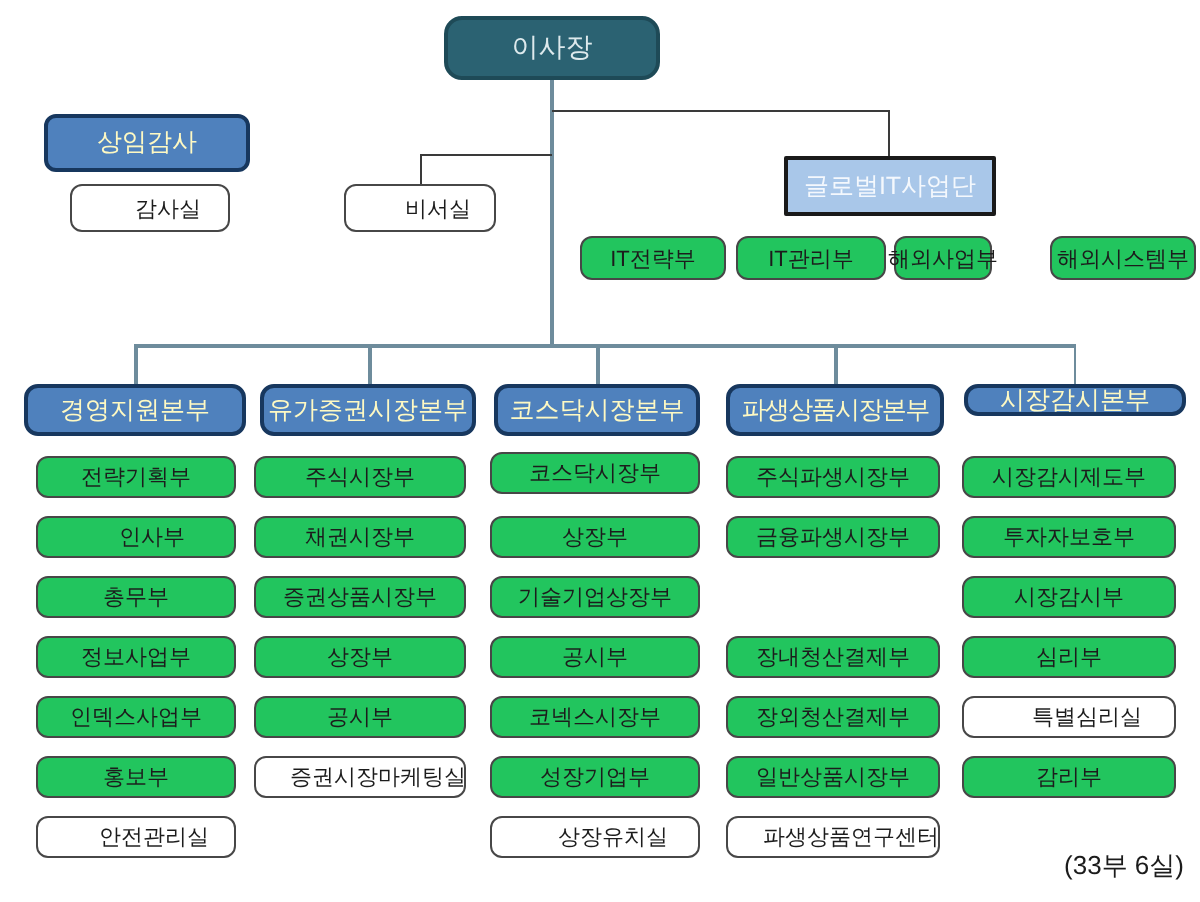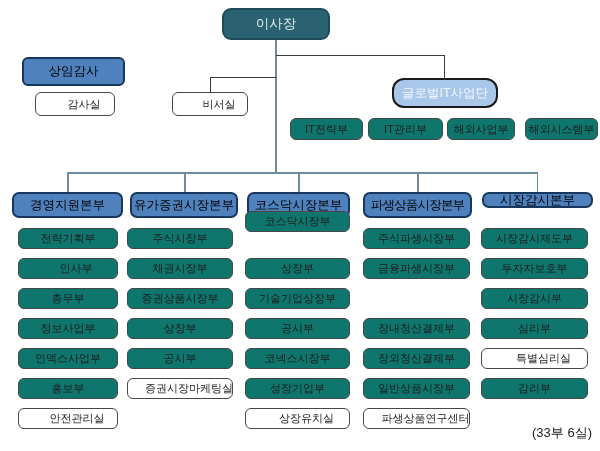--- a/index.html
+++ b/index.html
@@ -22,32 +22,32 @@
     border:2px solid #1E4A57;
     border-radius:9px;
     color:#DDE9EC;
     font-size:13.5px;
     height:32px;
   }
   .bluehead{
     background:#4F81BD;
     border:2px solid #17375E;
     border-radius:7px;
-    color:#000000;
+    color:#fef9c3;
     font-size:12.5px;
   }
   .itunit{
     background:#A9C7E9;
     border:2px solid #1A1A1A;
-    border-radius:12px;
+    border-radius:1px;
     color:#F4F8FD;
     font-size:12.5px;
   }
   .dept{
-    background:#0f766e;
+    background:#22c55e;
     border:1.5px solid #474747;
     border-radius:6px;
     color:#1c1c1c;
     font-size:11px;
     height:21px;
   }
   .office{
     background:#ffffff;
     border:1.5px solid #474747;
     border-radius:6px;
@@ -87,21 +87,21 @@
   <div class="node chairman" style="left:222px;top:8px;width:108px;">이사장</div>
 
   <div class="node bluehead" style="left:22px;top:57px;width:103px;height:29px;border-radius:6px;">상임감사</div>
   <div class="node office" style="left:35px;top:92px;width:80px;height:24px;">감사실</div>
 
   <div class="node office" style="left:172px;top:92px;width:76px;height:24px;">비서실</div>
 
   <div class="node itunit" style="left:392px;top:78px;width:106px;height:30px;">글로벌IT사업단</div>
   <div class="node dept" style="left:290px;top:118px;width:73px;height:22px;">IT전략부</div>
   <div class="node dept" style="left:368px;top:118px;width:75px;height:22px;">IT관리부</div>
-  <div class="node dept" style="left:447px;top:118px;width:68px;height:22px;">해외사업부</div>
+  <div class="node dept" style="left:447px;top:118px;width:49px;height:22px;">해외사업부</div>
   <div class="node dept" style="left:525px;top:118px;width:73px;height:22px;">해외시스템부</div>
 
   <div class="node bluehead" style="left:12px;top:192px;width:111px;height:26px;">경영지원본부</div>
   <div class="node bluehead" style="left:130px;top:192px;width:108px;height:26px;">유가증권시장본부</div>
   <div class="node bluehead" style="left:247px;top:192px;width:103px;height:26px;">코스닥시장본부</div>
   <div class="node bluehead tight" style="left:363px;top:192px;width:109px;height:26px;">파생상품시장본부</div>
   <div class="node bluehead" style="left:482px;top:192px;width:111px;height:16px;">시장감시본부</div>
 
   <div class="node dept" style="left:18px;top:228px;width:100px;">전략기획부</div>
   <div class="node dept" style="left:18px;top:258px;width:100px;padding-left:16px;">인사부</div>
@@ -111,21 +111,21 @@
   <div class="node dept" style="left:18px;top:378px;width:100px;">홍보부</div>
   <div class="node office" style="left:18px;top:408px;width:100px;">안전관리실</div>
 
   <div class="node dept" style="left:127px;top:228px;width:106px;">주식시장부</div>
   <div class="node dept" style="left:127px;top:258px;width:106px;">채권시장부</div>
   <div class="node dept" style="left:127px;top:288px;width:106px;">증권상품시장부</div>
   <div class="node dept" style="left:127px;top:318px;width:106px;">상장부</div>
   <div class="node dept" style="left:127px;top:348px;width:106px;">공시부</div>
   <div class="node office" style="left:127px;top:378px;width:106px;">증권시장마케팅실</div>
 
-  <div class="node dept" style="left:245px;top:211px;width:105px;">코스닥시장부</div>
+  <div class="node dept" style="left:245px;top:226px;width:105px;">코스닥시장부</div>
   <div class="node dept" style="left:245px;top:258px;width:105px;">상장부</div>
   <div class="node dept" style="left:245px;top:288px;width:105px;">기술기업상장부</div>
   <div class="node dept" style="left:245px;top:318px;width:105px;">공시부</div>
   <div class="node dept" style="left:245px;top:348px;width:105px;">코넥스시장부</div>
   <div class="node dept" style="left:245px;top:378px;width:105px;">성장기업부</div>
   <div class="node office" style="left:245px;top:408px;width:105px;">상장유치실</div>
 
   <div class="node dept" style="left:363px;top:228px;width:107px;">주식파생시장부</div>
   <div class="node dept" style="left:363px;top:258px;width:107px;">금융파생시장부</div>
   <div class="node dept" style="left:363px;top:318px;width:107px;">장내청산결제부</div>

